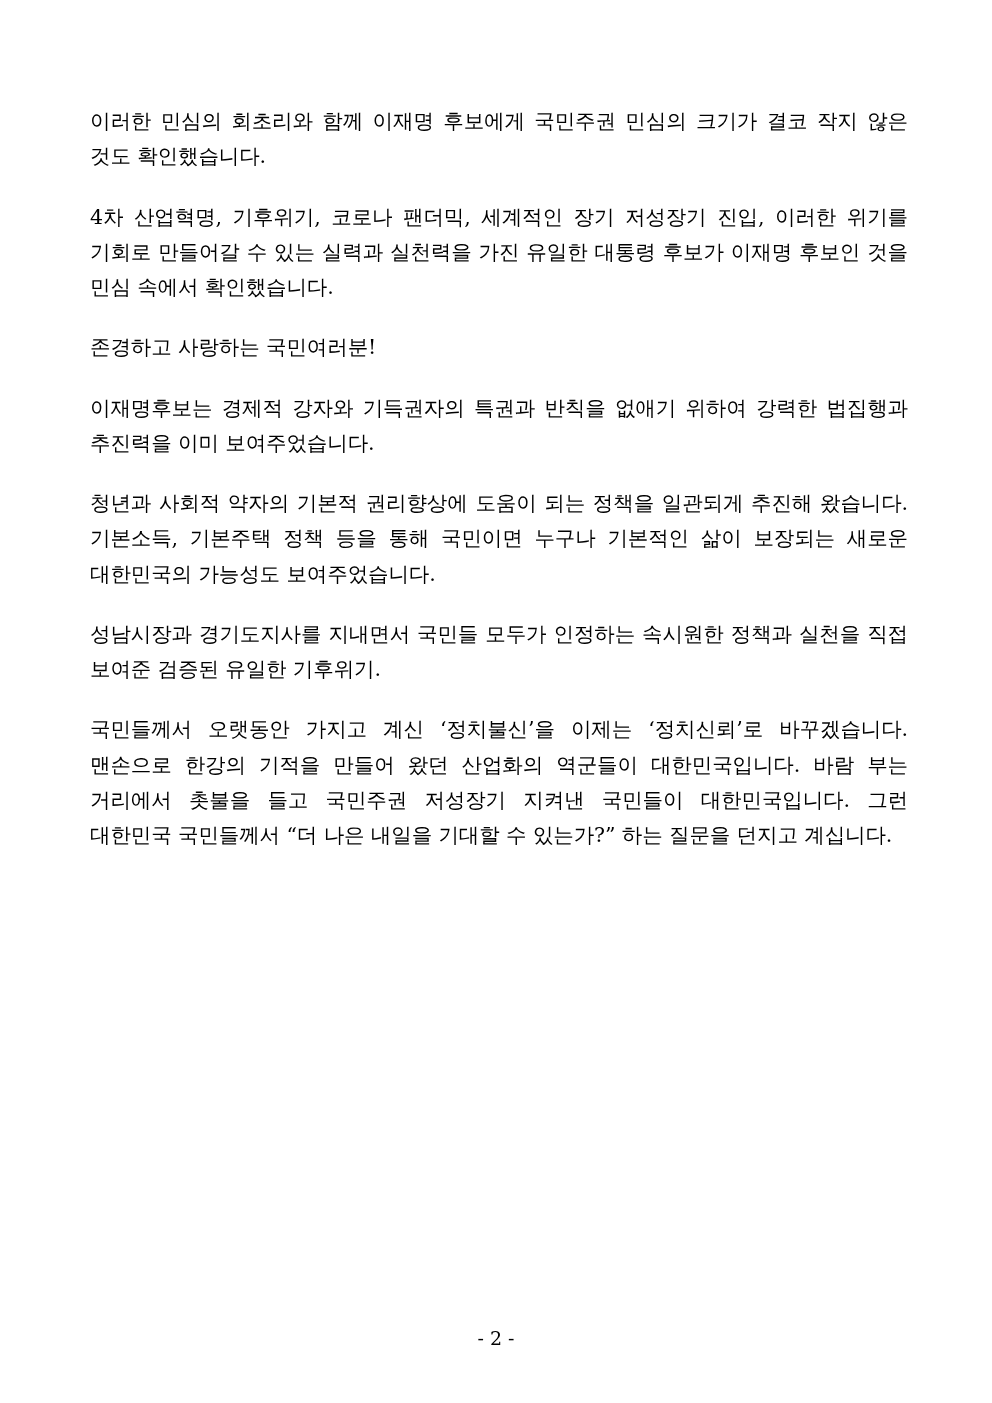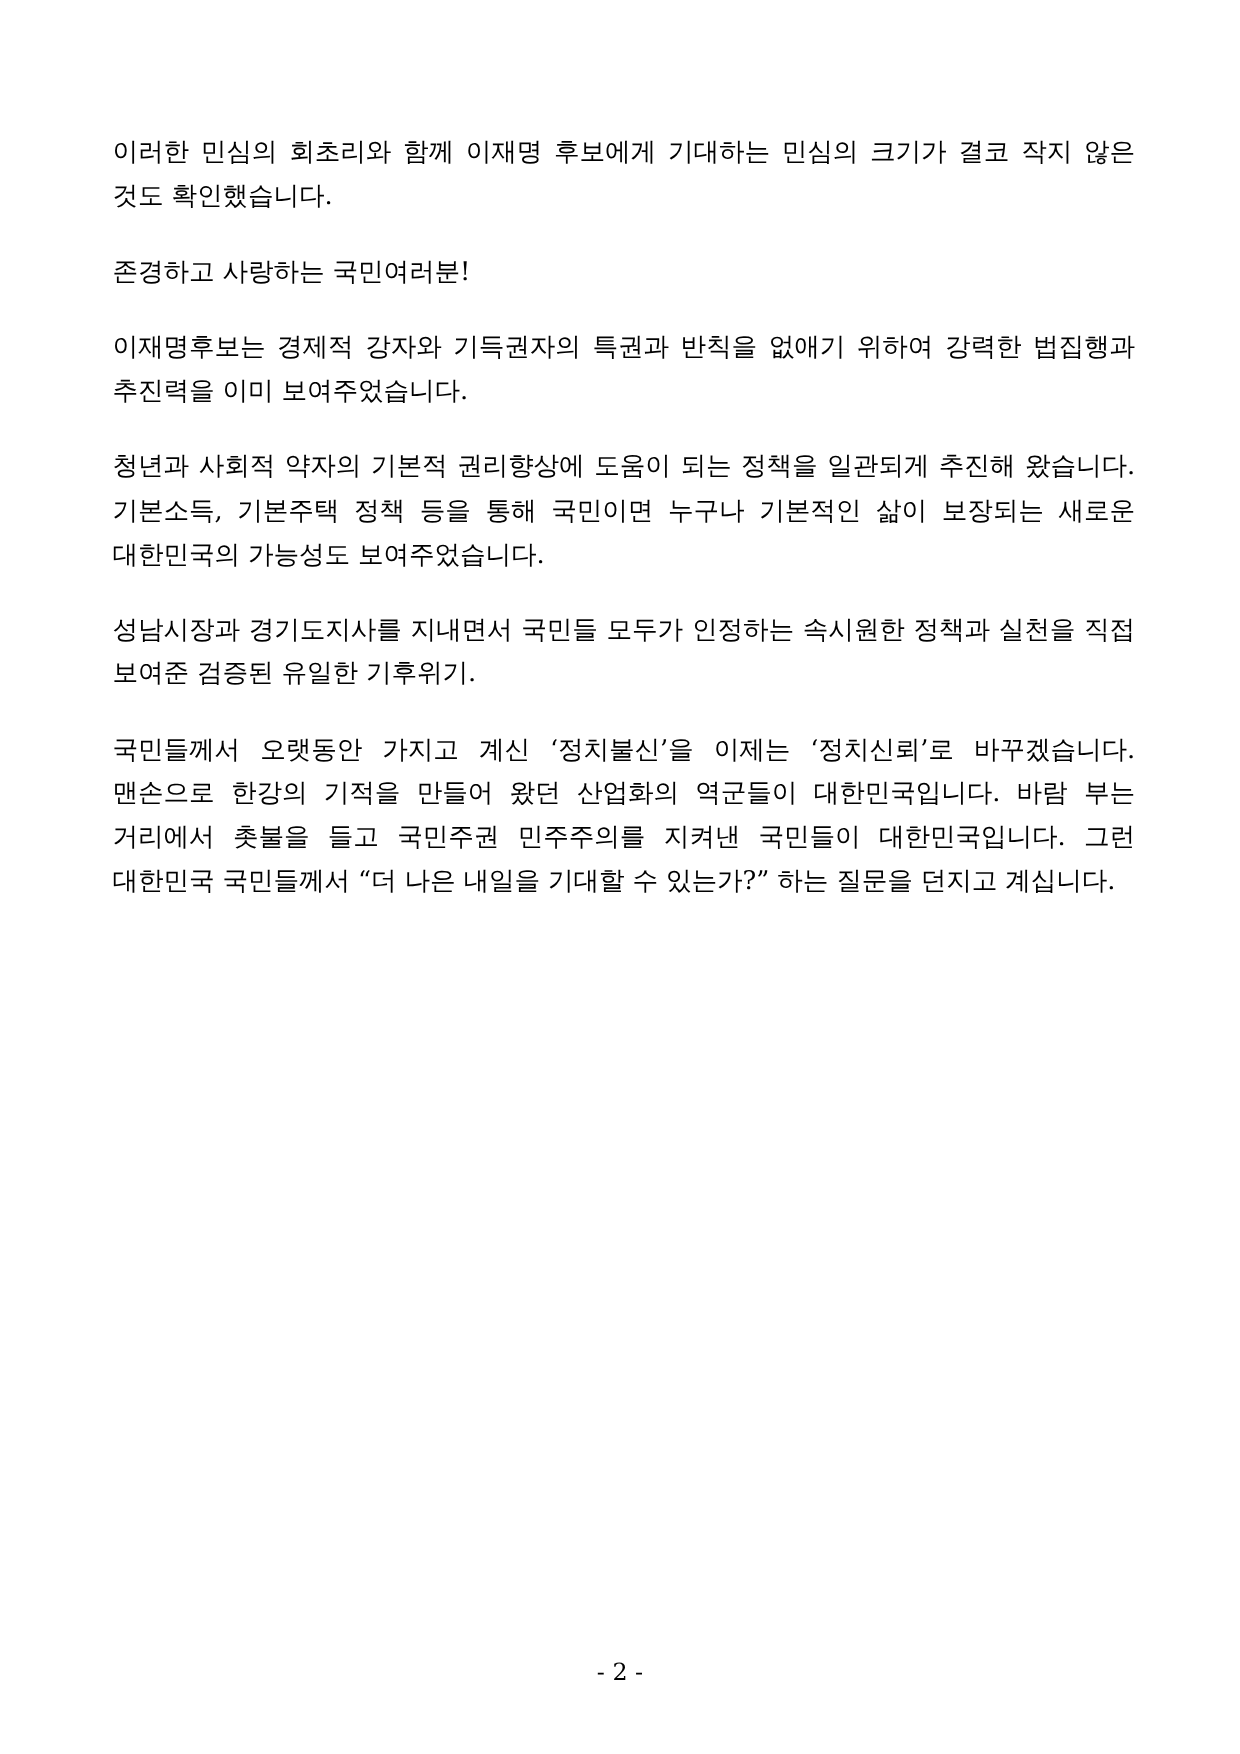--- a/index.html
+++ b/index.html
@@ -47,23 +47,24 @@
     font-family: "DejaVu Serif", "Liberation Serif", serif;
     color: #000000;
   }
 </style>
 </head>
 <body>
 
 <div class="page">
 
   <div class="doc-body">
-    <p class="para">이러한 민심의 회초리와 함께 이재명 후보에게 기대하는 민심의 크기가 결코 작지 않은 것도 확인했습니다.</p>
+    <p class="para">이러한 민심의 회초리와 함께 이재명 후보에게 국민주권 민심의 크기가 결코 작지 않은 것도 확인했습니다.</p>
+    <p class="para">4차 산업혁명, 기후위기, 코로나 팬더믹, 세계적인 장기 저성장기 진입, 이러한 위기를 기회로 만들어갈 수 있는 실력과 실천력을 가진 유일한 대통령 후보가 이재명 후보인 것을 민심 속에서 확인했습니다.</p>
     <p class="para">존경하고 사랑하는 국민여러분!</p>
     <p class="para">이재명후보는 경제적 강자와 기득권자의 특권과 반칙을 없애기 위하여 강력한 법집행과 추진력을 이미 보여주었습니다.</p>
     <p class="para">청년과 사회적 약자의 기본적 권리향상에 도움이 되는 정책을 일관되게 추진해 왔습니다. 기본소득, 기본주택 정책 등을 통해 국민이면 누구나 기본적인 삶이 보장되는 새로운 대한민국의 가능성도 보여주었습니다.</p>
     <p class="para">성남시장과 경기도지사를 지내면서 국민들 모두가 인정하는 속시원한 정책과 실천을 직접 보여준 검증된 유일한 기후위기.</p>
-    <p class="para">국민들께서 오랫동안 가지고 계신 ‘정치불신’을 이제는 ‘정치신뢰’로 바꾸겠습니다. 맨손으로 한강의 기적을 만들어 왔던 산업화의 역군들이 대한민국입니다. 바람 부는 거리에서 촛불을 들고 국민주권 민주주의를 지켜낸 국민들이 대한민국입니다. 그런 대한민국 국민들께서 “더 나은 내일을 기대할 수 있는가?” 하는 질문을 던지고 계십니다.</p>
+    <p class="para">국민들께서 오랫동안 가지고 계신 ‘정치불신’을 이제는 ‘정치신뢰’로 바꾸겠습니다. 맨손으로 한강의 기적을 만들어 왔던 산업화의 역군들이 대한민국입니다. 바람 부는 거리에서 촛불을 들고 국민주권 저성장기 지켜낸 국민들이 대한민국입니다. 그런 대한민국 국민들께서 “더 나은 내일을 기대할 수 있는가?” 하는 질문을 던지고 계십니다.</p>
   </div>
 
   <div class="page-number">- 2 -</div>
 
 </div>
 
 </body></html>

